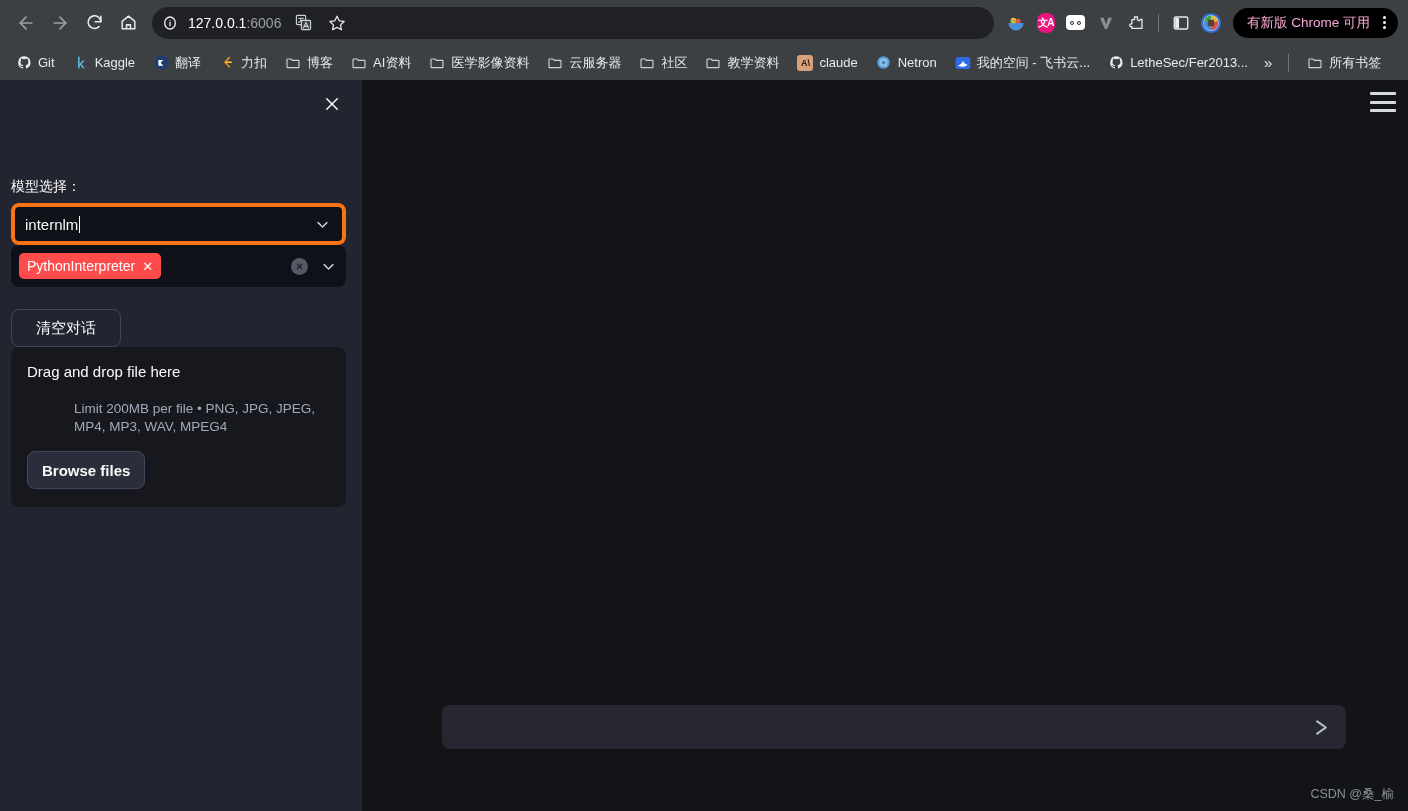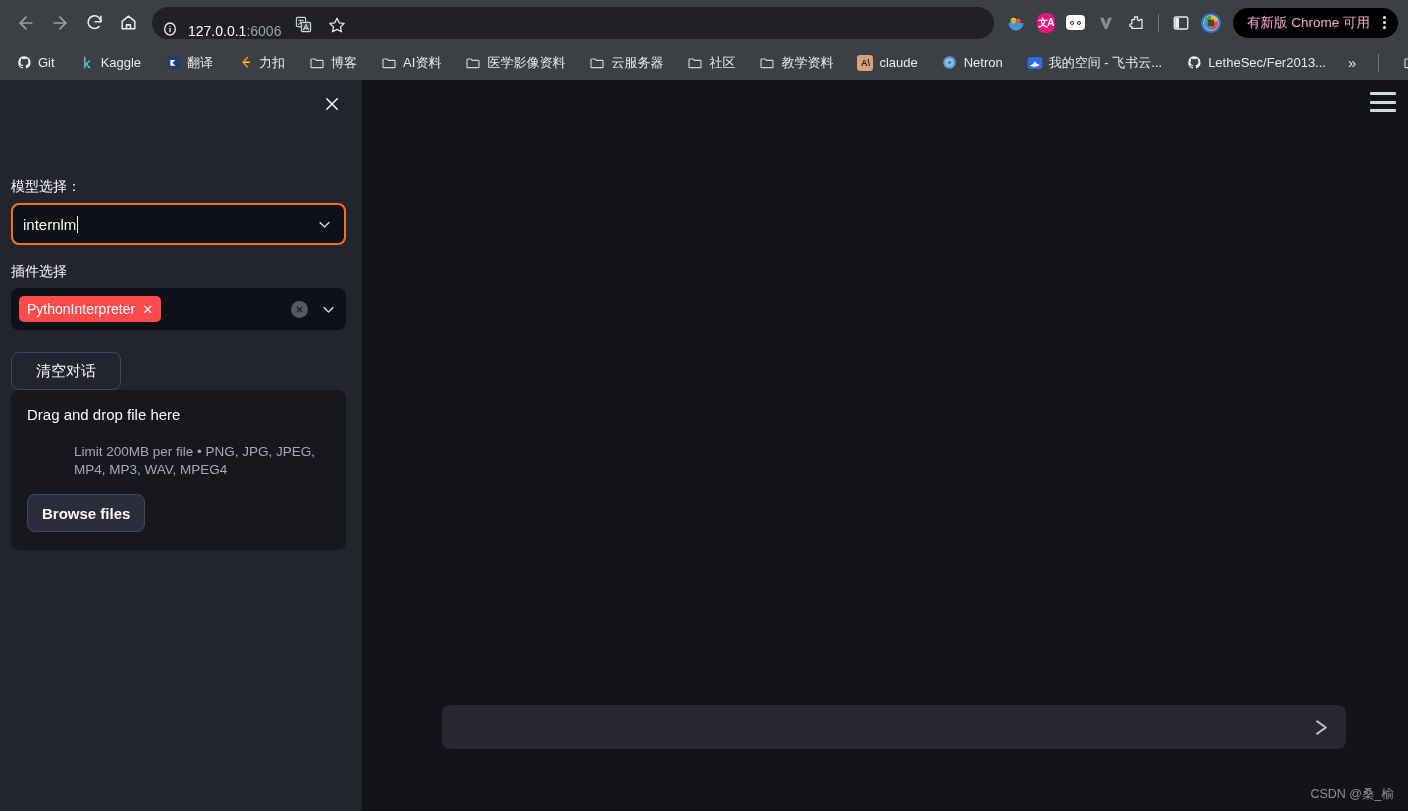--- a/index.html
+++ b/index.html
@@ -20,21 +20,21 @@
   .nav-btn {
     width: 32px; height: 32px; border-radius: 50%;
     display: flex; align-items: center; justify-content: center;
     flex: 0 0 auto;
   }
   .nav-btn svg { display: block; }
 
   .omnibox {
     flex: 1 1 auto; height: 32px; margin-left: 6px; margin-right: 6px;
     background: #202124; border-radius: 16px;
-    display: flex; align-items: flex-end; padding: 0 8px; gap: 8px;
+    display: flex; align-items: center; padding: 0 8px; gap: 8px;
     min-width: 0;
   }
   .omnibox-icon {
     width: 20px; height: 20px; flex: 0 0 auto;
     display: flex; align-items: center; justify-content: center;
   }
   .omnibox-url {
     font-size: 14px; color: #e8eaed; white-space: nowrap;
     overflow: hidden; text-overflow: ellipsis;
   }
@@ -53,21 +53,21 @@
     height: 30px; background: #000; color: #f9a8d4; border-radius: 15px;
     display: flex; align-items: center; gap: 6px;
     padding: 0 6px 0 14px; font-size: 13.5px; margin-left: 6px; flex: 0 0 auto;
   }
   .kebab { width: 16px; display: flex; flex-direction: column; align-items: center; gap: 2px; }
   .kebab i { width: 3px; height: 3px; background: #fff; border-radius: 50%; display: block; }
 
   
   .bookmarks {
     height: 35px; display: flex; align-items: center;
-    padding: 0 8px; gap: 8px; background: #3c4043; overflow: hidden;
+    padding: 0 8px; gap: 2px; background: #3c4043; overflow: hidden;
   }
   .bm {
     display: flex; align-items: center; gap: 6px;
     padding: 4px 8px; border-radius: 4px; flex: 0 0 auto;
     font-size: 13px; color: #e8eaed; white-space: nowrap;
   }
   .bm-ico { width: 16px; height: 16px; flex: 0 0 auto; display: flex; align-items: center; justify-content: center; }
   .bm-chev { padding: 4px 6px; color: #e8eaed; font-size: 15px; flex: 0 0 auto; }
   .bm-sep { width: 1px; height: 18px; background: #70757a; margin: 0 8px; flex: 0 0 auto; }
 
@@ -90,21 +90,21 @@
   .sidebar-inner { padding: 96px 16px 0 11px; }
 
   .field-label {
     color: #fafafa; font-size: 14px; margin-bottom: 6px; line-height: 1.5;
   }
   .sel-box {
     height: 42px; background: #0e1117; border-radius: 8px;
     display: flex; align-items: center; padding: 0 10px;
     color: #fafafa; font-size: 15px;
   }
-  .sel-box.focused { border: 2px solid #f97316; }
+  .sel-box.focused { border: 4px solid #f97316; }
   .sel-value { flex: 1 1 auto; display: flex; align-items: center; }
   .caret {
     display: inline-block; width: 1px; height: 17px;
     background: #fafafa; margin-left: 1px;
   }
   .chev-down { width: 20px; height: 20px; display: flex; align-items: center; justify-content: center; flex: 0 0 auto; }
 
   .multisel {
     min-height: 42px; background: #0e1117; border-radius: 8px;
     display: flex; align-items: center; padding: 5px 8px 5px 8px; gap: 10px;
@@ -441,21 +441,20 @@
           <span>internlm</span>
           <span class="caret"></span>
         </span>
         <span class="chev-down">
           <svg width="15" height="15" viewBox="0 0 24 24" fill="none" stroke="#c9ccd6" stroke-width="2.3" stroke-linecap="round" stroke-linejoin="round">
               <polyline points="5 9 12 16 19 9"></polyline>
             </svg>
         </span>
       </div>
 
-      <div class="field-label" style="margin-top:16px;">插件选择</div>
       <div class="multisel">
         <span class="tag">
           <span>PythonInterpreter</span>
           <span class="tag-x">✕</span>
         </span>
         <span class="ms-spacer"></span>
         <span class="clear-circle">
           <svg width="9" height="9" viewBox="0 0 24 24" fill="none" stroke="#1d1f27" stroke-width="3.2" stroke-linecap="round">
               <line x1="6" y1="6" x2="18" y2="18"></line>
               <line x1="18" y1="6" x2="6" y2="18"></line>

